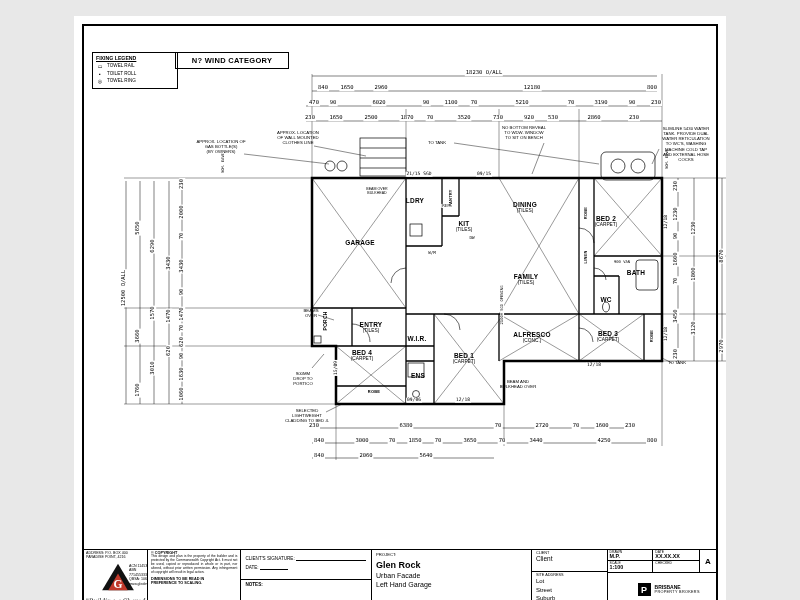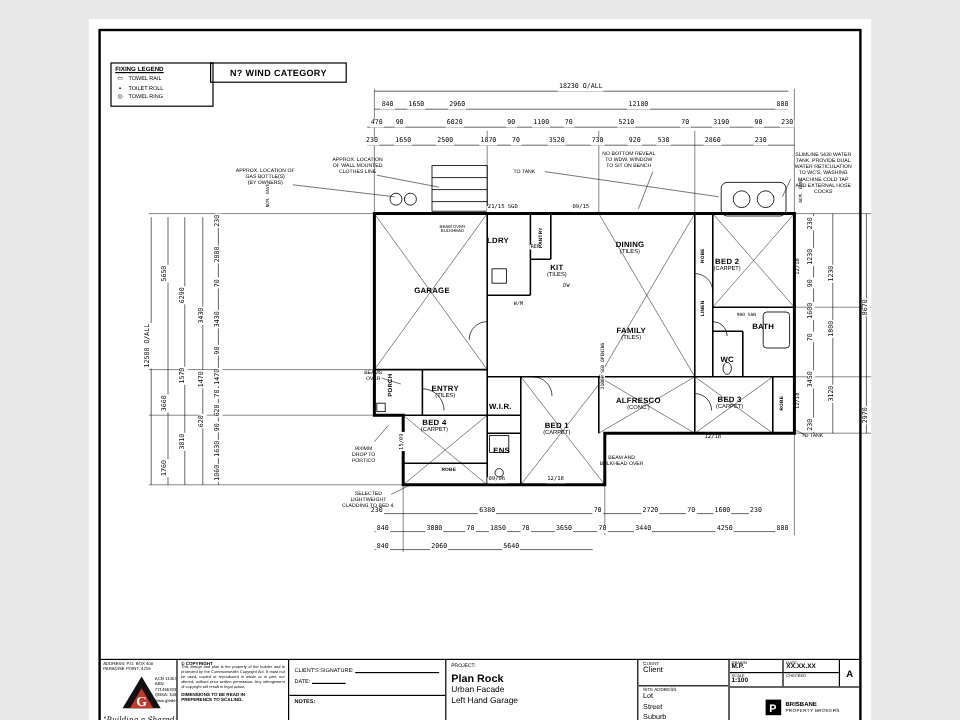--- a/index.html
+++ b/index.html
@@ -371,21 +371,21 @@
         <span class="sig-line"></span>
         <span>DATE:</span>
         <span class="sig-line short"></span>
       </div>
       <div class="notes-row">
         <span>NOTES:</span>
       </div>
     </div>
     <div class="tb-col c4">
       <div class="proj-label">PROJECT:</div>
-      <div class="proj-name">Plan Rock</div>
+      <div class="proj-name">Glen Rock</div>
       <div class="proj-line">Urban Facade</div>
       <div class="proj-line">Left Hand Garage</div>
     </div>
     <div class="tb-col c5">
       <div class="cell top">
         <div class="lbl">CLIENT</div>
         <div class="val">Client</div>
       </div>
       <div class="cell">
         <div class="lbl">SITE ADDRESS</div>

